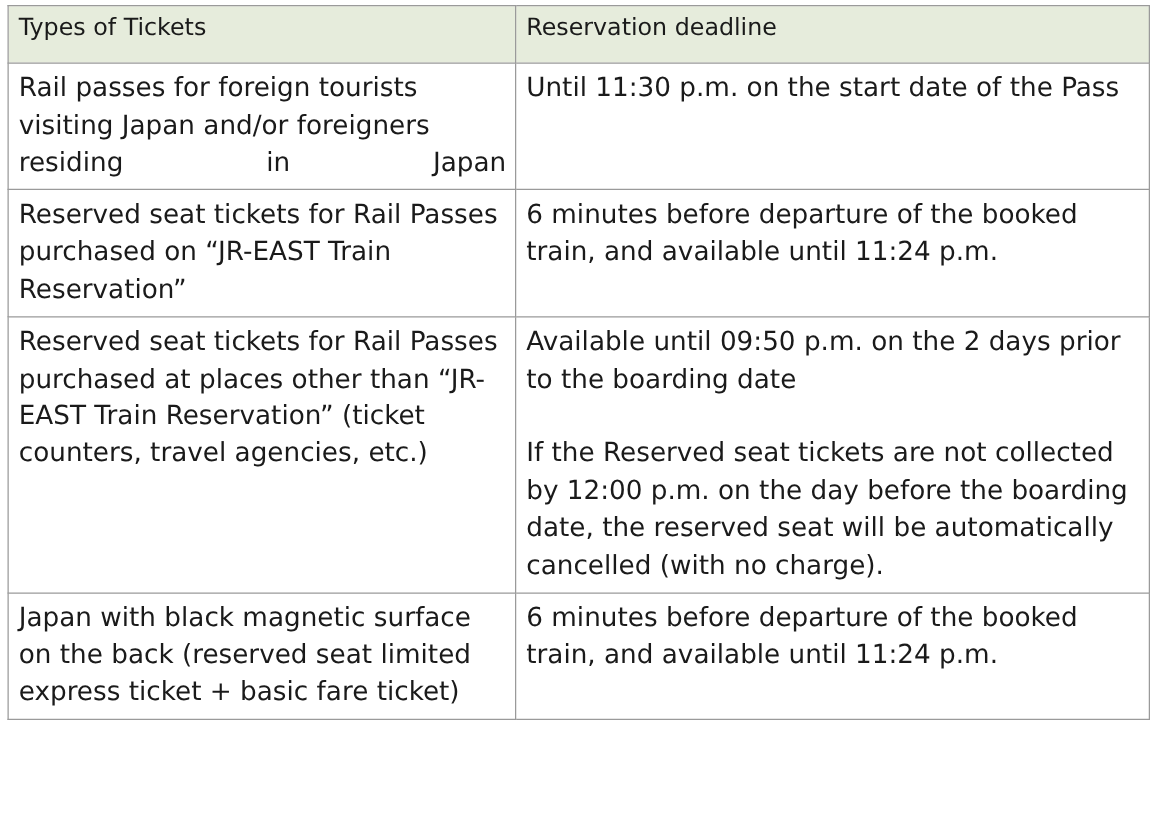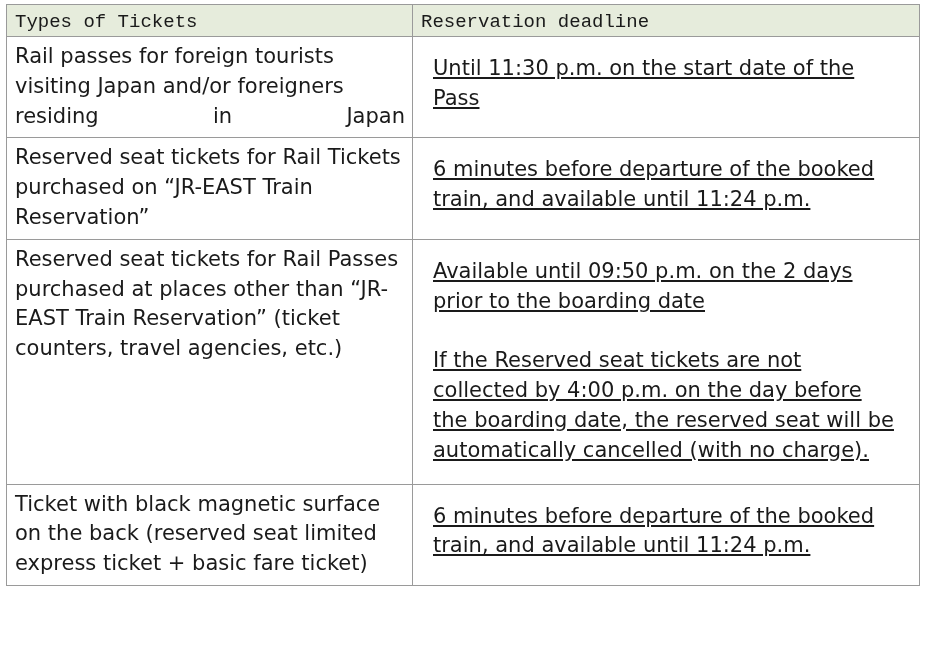--- a/index.html
+++ b/index.html
@@ -34,34 +34,32 @@
     padding: 5px 7px 6px 8px;
     font-size: 21px;
     line-height: 1.42;
     font-weight: normal;
     text-align: left;
   }
   table.ticket-table thead th {
     background: #e6ecdc;
     font-size: 19px;
     padding-top: 4px;
-    padding-bottom: 0;
+    padding-bottom: 14px;
     color: #1a1a1a;
-    font-family: Liberation Mono, monospace;
   }
   td.justify, th.justify {
     text-align: justify;
     text-align-last: justify;
   }
   td.justify-nolast {
     text-align: justify;
   }
   .cell-para {
-    margin: 12px;
-    text-decoration: underline;
+    margin: 0;
   }
   .cell-para + .cell-para {
     margin-top: 1.42em;
   }
 </style>
 </head>
 <body>
 
 <div class="page">
   <table class="ticket-table">
@@ -76,33 +74,33 @@
       </tr>
     </thead>
     <tbody>
       <tr>
         <td class="justify">Rail passes for foreign tourists visiting Japan and/or foreigners residing in Japan</td>
         <td>
           <p class="cell-para">Until 11:30 p.m. on the start date of the Pass</p>
         </td>
       </tr>
       <tr>
-        <td class="justify">Reserved seat tickets for Rail Tickets purchased on “JR-EAST Train Reservation”</td>
+        <td class="justify">Reserved seat tickets for Rail Passes purchased on “JR-EAST Train Reservation”</td>
         <td class="justify-nolast">
           <p class="cell-para">6 minutes before departure of the booked train, and available until 11:24 p.m.</p>
         </td>
       </tr>
       <tr>
         <td class="justify-nolast">Reserved seat tickets for Rail Passes purchased at places other than “JR-EAST Train Reservation” (ticket counters, travel agencies, etc.)</td>
         <td>
           <p class="cell-para">Available until 09:50 p.m. on the 2 days prior to the boarding date</p>
-          <p class="cell-para">If the Reserved seat tickets are not collected by 4:00 p.m. on the day before the boarding date, the reserved seat will be automatically cancelled (with no charge).</p>
+          <p class="cell-para">If the Reserved seat tickets are not collected by 12:00 p.m. on the day before the boarding date, the reserved seat will be automatically cancelled (with no charge).</p>
         </td>
       </tr>
       <tr>
-        <td>Ticket with black magnetic surface on the back (reserved seat limited express ticket + basic fare ticket)</td>
+        <td>Japan with black magnetic surface on the back (reserved seat limited express ticket + basic fare ticket)</td>
         <td class="justify-nolast">
           <p class="cell-para">6 minutes before departure of the booked train, and available until 11:24 p.m.</p>
         </td>
       </tr>
     </tbody>
   </table>
 </div>
 
 </body></html>

